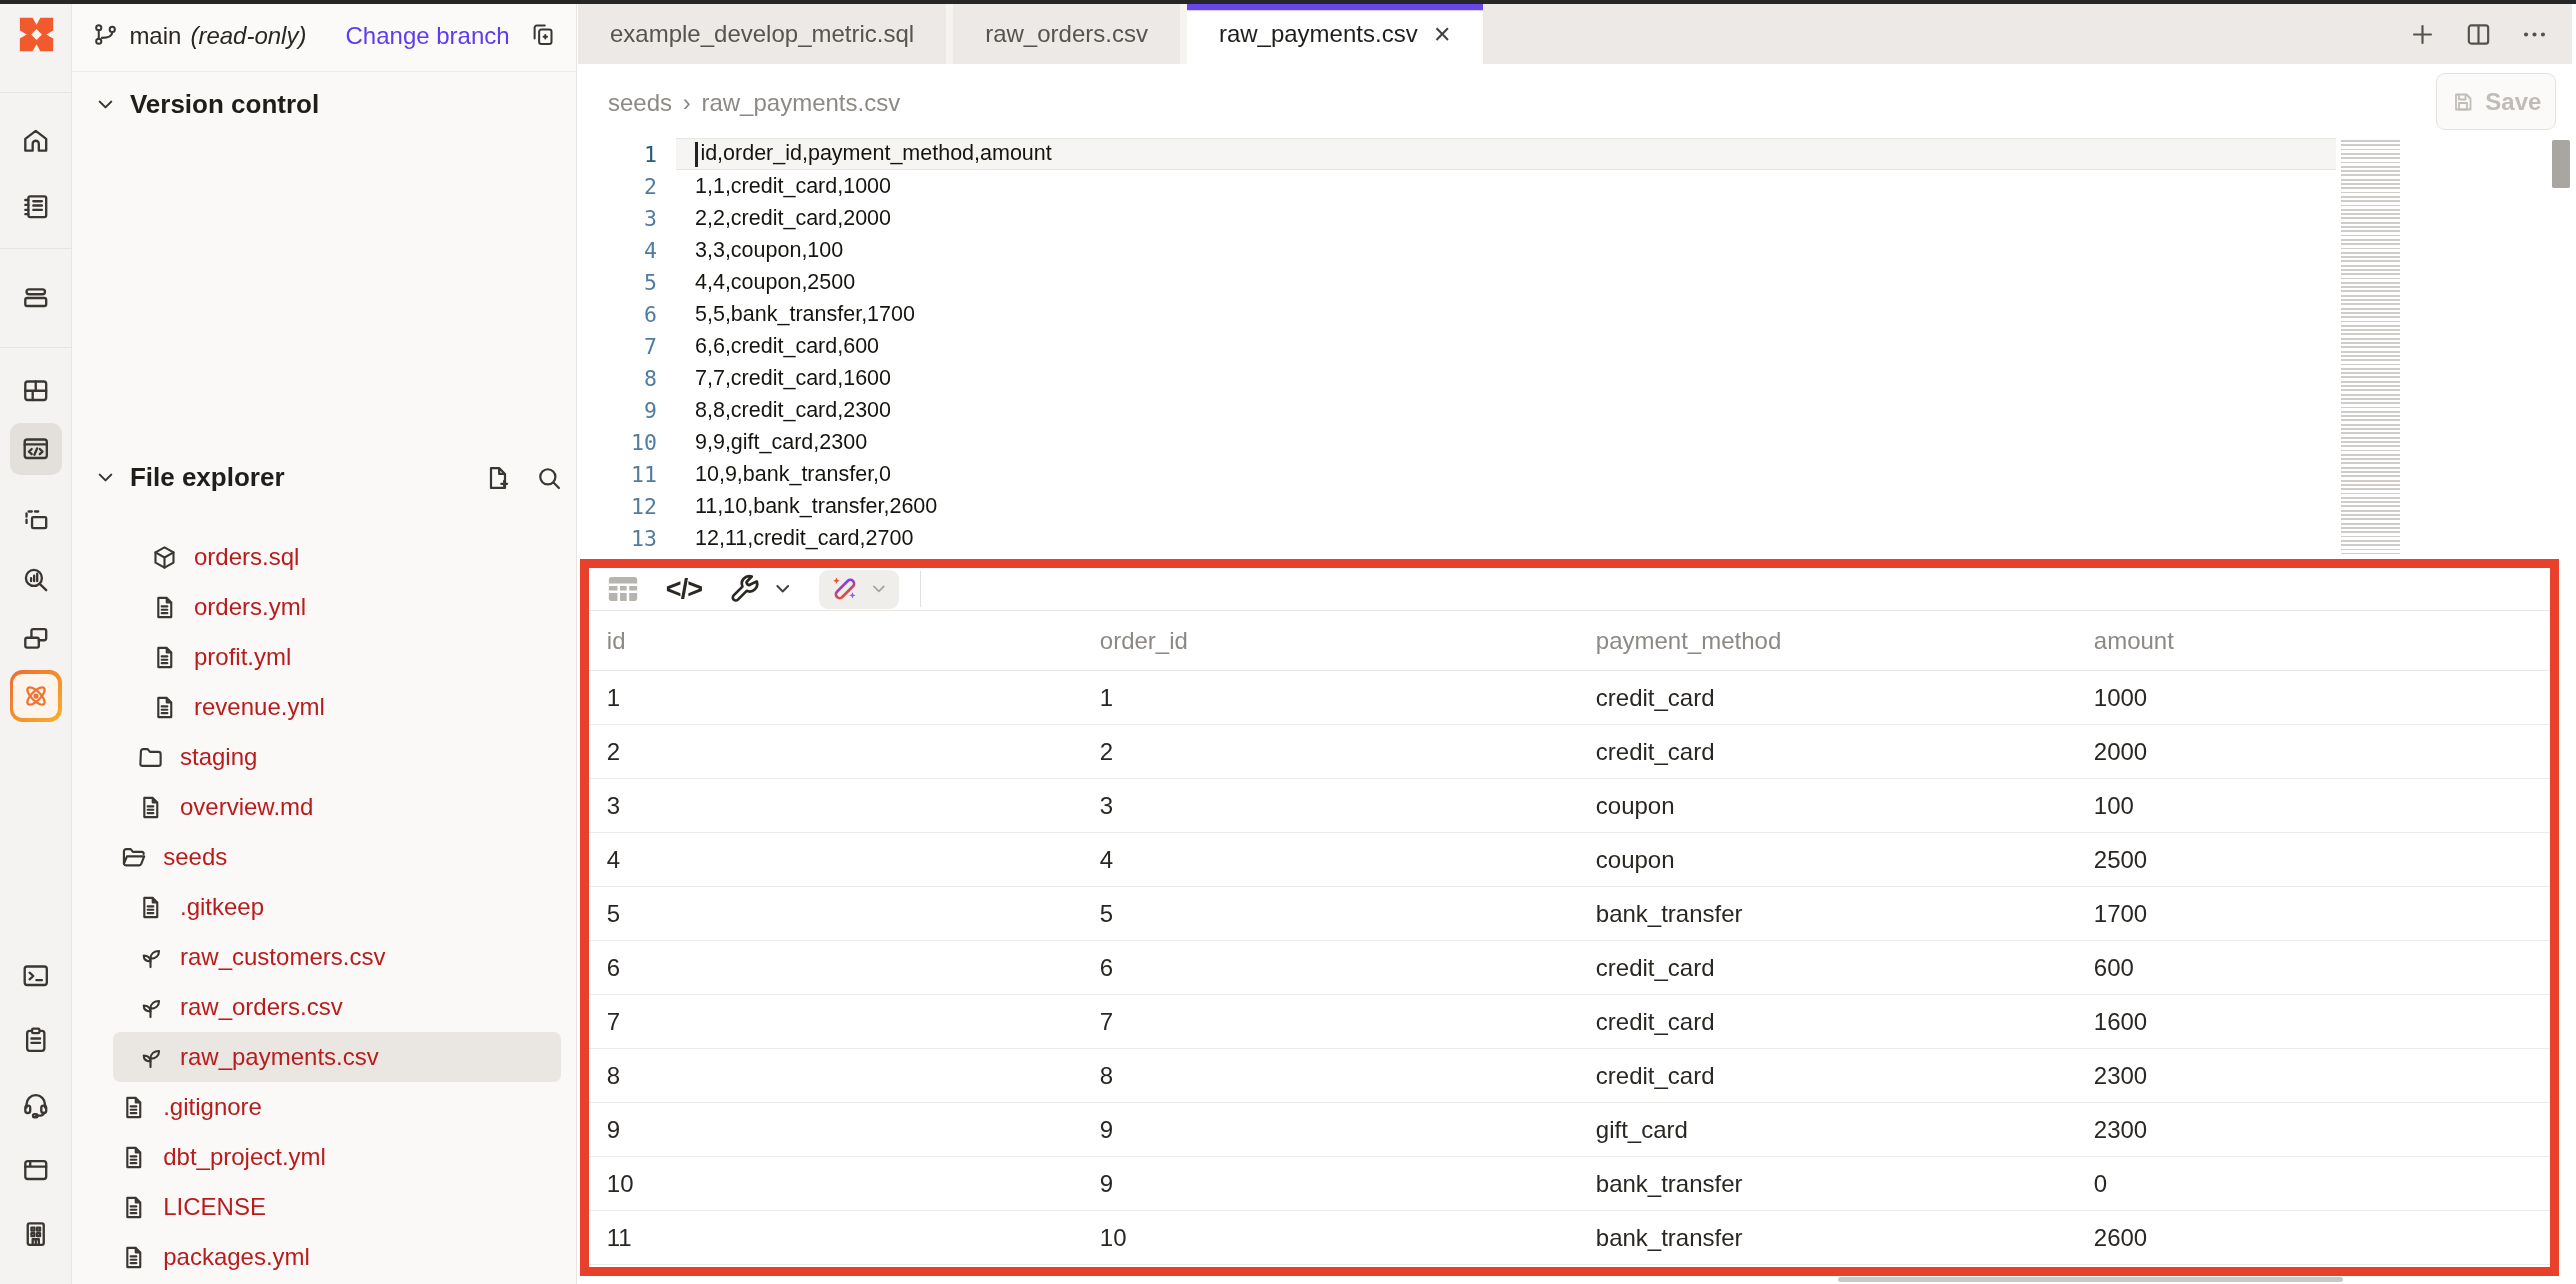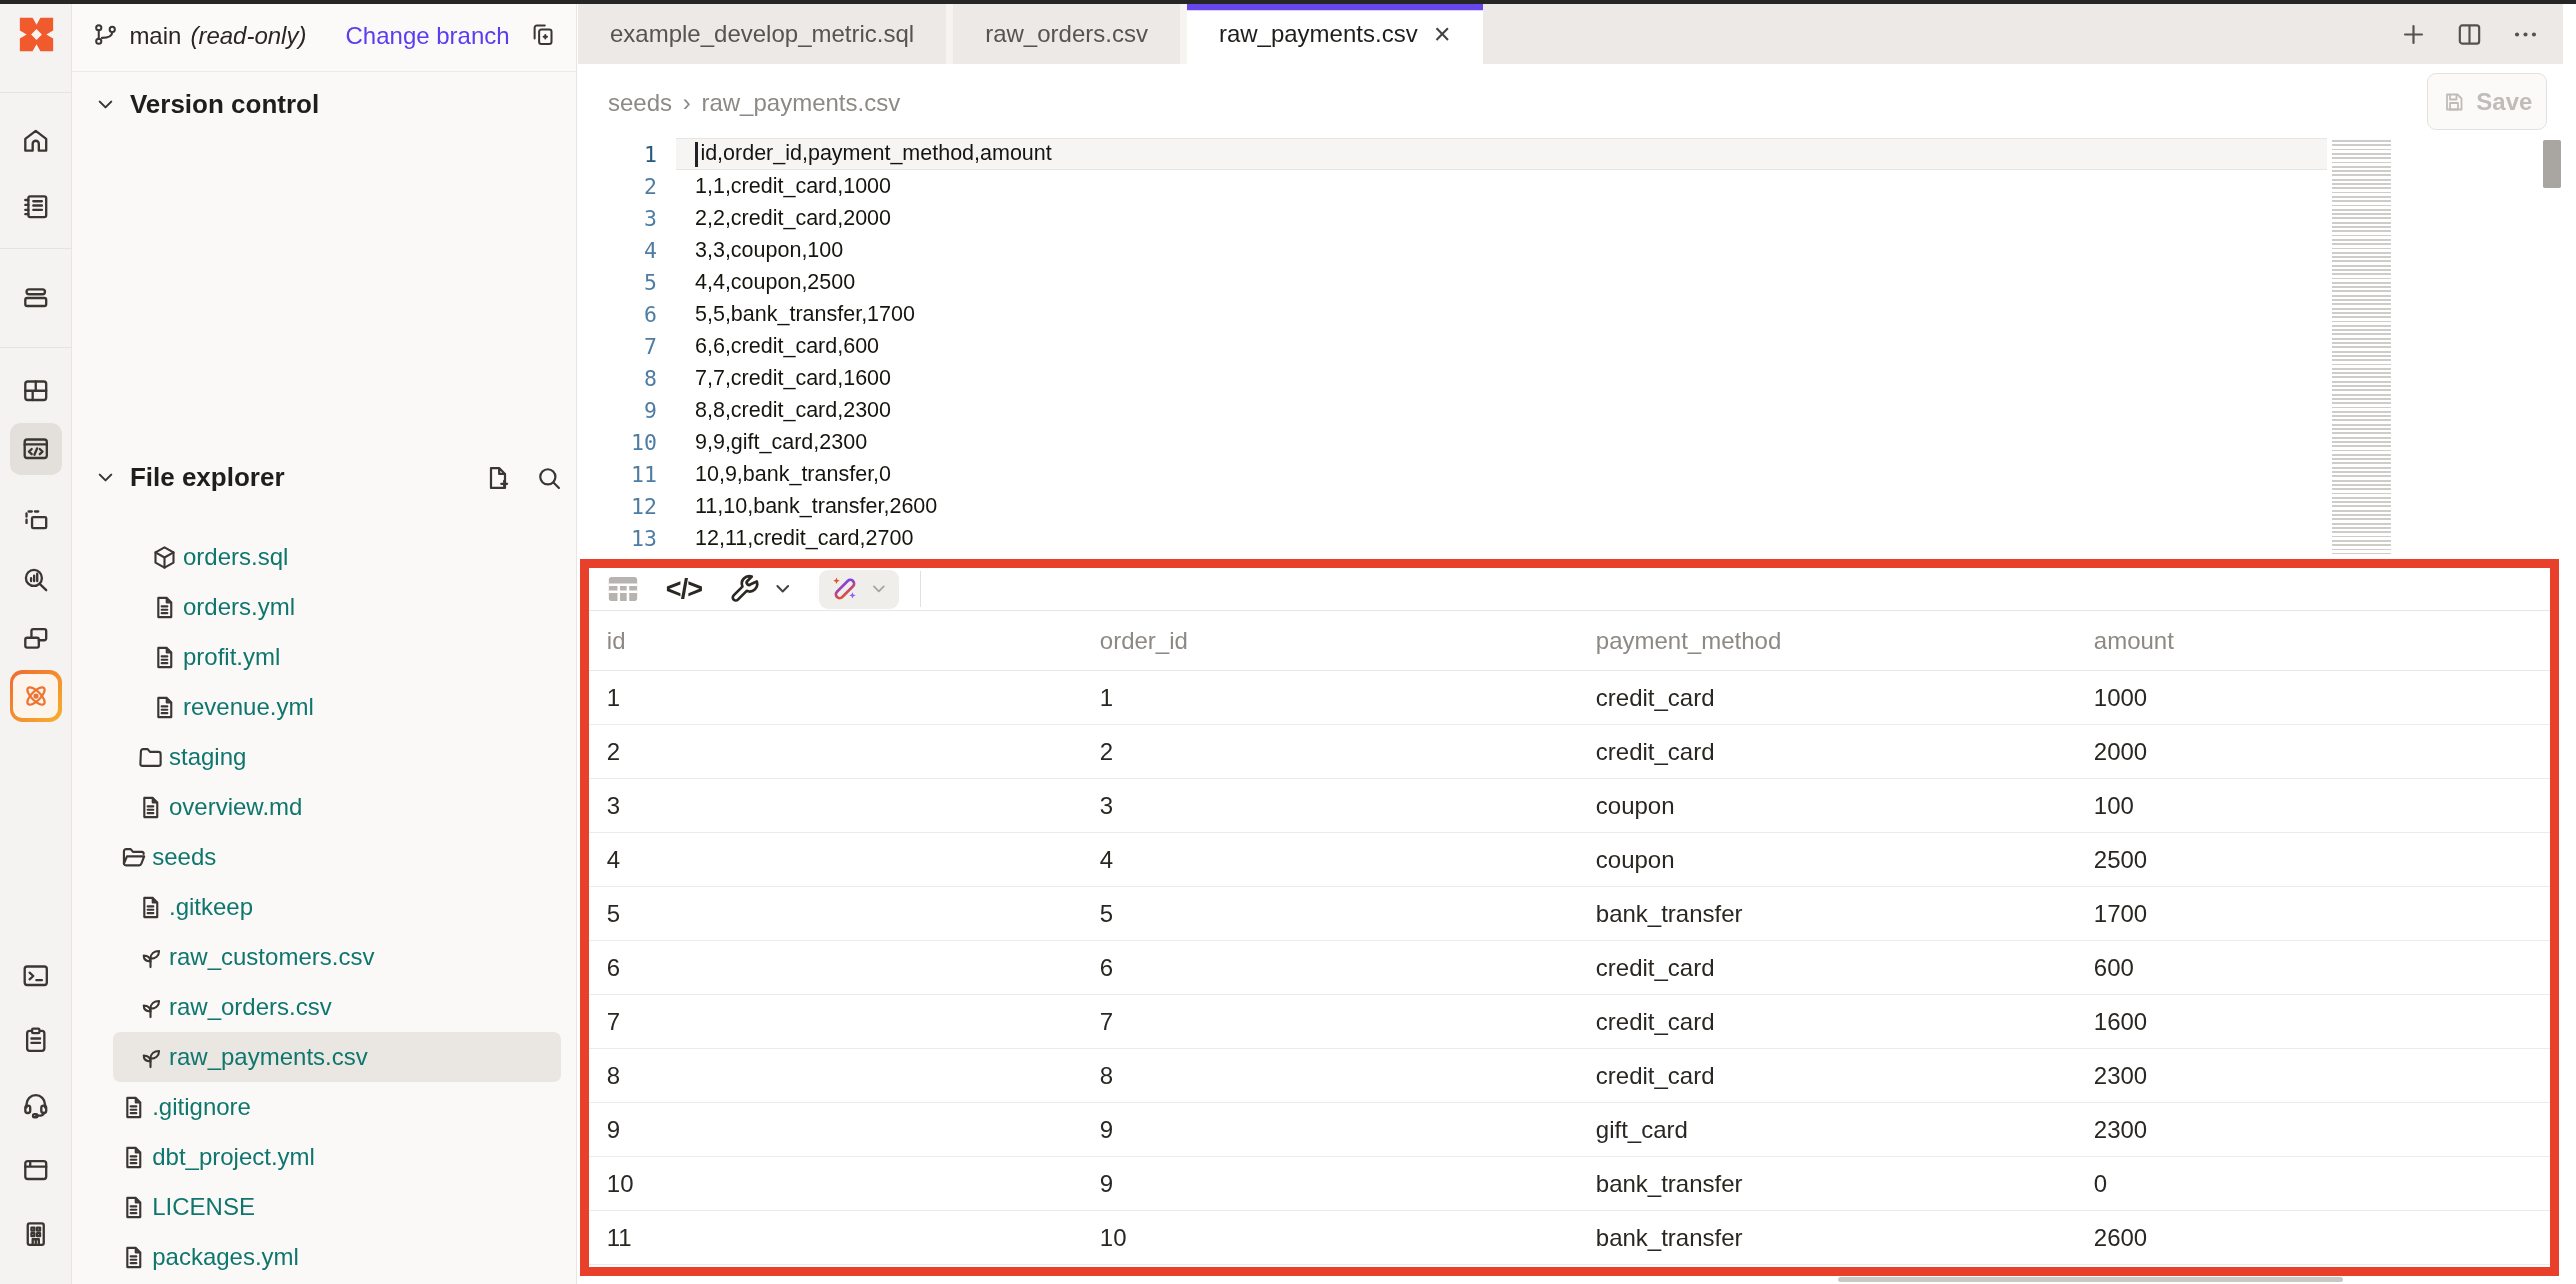--- a/index.html
+++ b/index.html
@@ -38,29 +38,29 @@
   .fe-actions button { background:none; border:none; cursor:pointer; display:flex; }
   .fe-actions svg { width:28px; height:28px; }
 
   .pull-btn { position:absolute; top:165px; left:22.4px; width:468px; height:65px; border:2.2px solid var(--accent-orange); border-radius:9px; background:#fdfcfb; display:flex; align-items:center; color:var(--accent-orange); font-weight:700; font-size:26px; cursor:pointer; font-family:inherit; }
   .pull-main { display:flex; align-items:center; gap:19.7px; padding-left:27px; flex:1; }
   .pull-btn svg { width:29px; height:29px; }
   .pull-split { width:55px; align-self:stretch; border-left:2.2px solid var(--accent-orange); display:flex; align-items:center; justify-content:center; }
   .pull-split svg { width:23px; height:23px; }
 
   .file-list { position:absolute; top:532px; left:0; right:15px; list-style:none; }
-  .file-row { height:50px; display:flex; align-items:center; gap:5px; font-size:24px; color:#0f766e; border-radius:7.2px; margin-left:41px; cursor:pointer; }
+  .file-row { height:50px; display:flex; align-items:center; gap:16px; font-size:24px; color:#b91c1c; border-radius:7.2px; margin-left:41px; cursor:pointer; }
   .file-row.selected { background:#eae7e3; }
   .file-row svg { width:27px; height:27px; flex:0 0 auto; }
   .ind-1 { padding-left:7.2px; }
   .ind-2 { padding-left:24px; }
   .ind-3 { padding-left:38px; }
 
   
-  .main { position:absolute; left:578px; top:0; right:13px; height:100%; }
+  .main { position:absolute; left:578px; top:0; right:4px; height:100%; }
   .tabbar { position:absolute; top:3.6px; left:0; right:0; height:61px; background:#ece9e6; display:flex; align-items:stretch; }
   .tab { display:flex; align-items:center; gap:16px; padding:0 32px; background:#ece9e6; font-size:24px; color:#57544f; cursor:pointer; }
   .tab + .tab { border-left:7.2px solid #f6f4f1; }
   .tab.active { background:#ffffff; color:#201e1b; box-shadow:inset 0 6.3px 0 var(--accent-purple); }
   .tab-close { font-size:29px; color:#45423e; line-height:1; }
   .tab-controls { position:absolute; top:3.6px; right:0; height:61px; display:flex; align-items:center; gap:27px; padding:0 23px; }
   .tab-controls button { background:none; border:none; cursor:pointer; display:flex; }
   .tab-controls svg { width:29px; height:29px; }
 
   .editor { position:absolute; top:64px; left:0; right:0; height:495px; background:#ffffff; }

